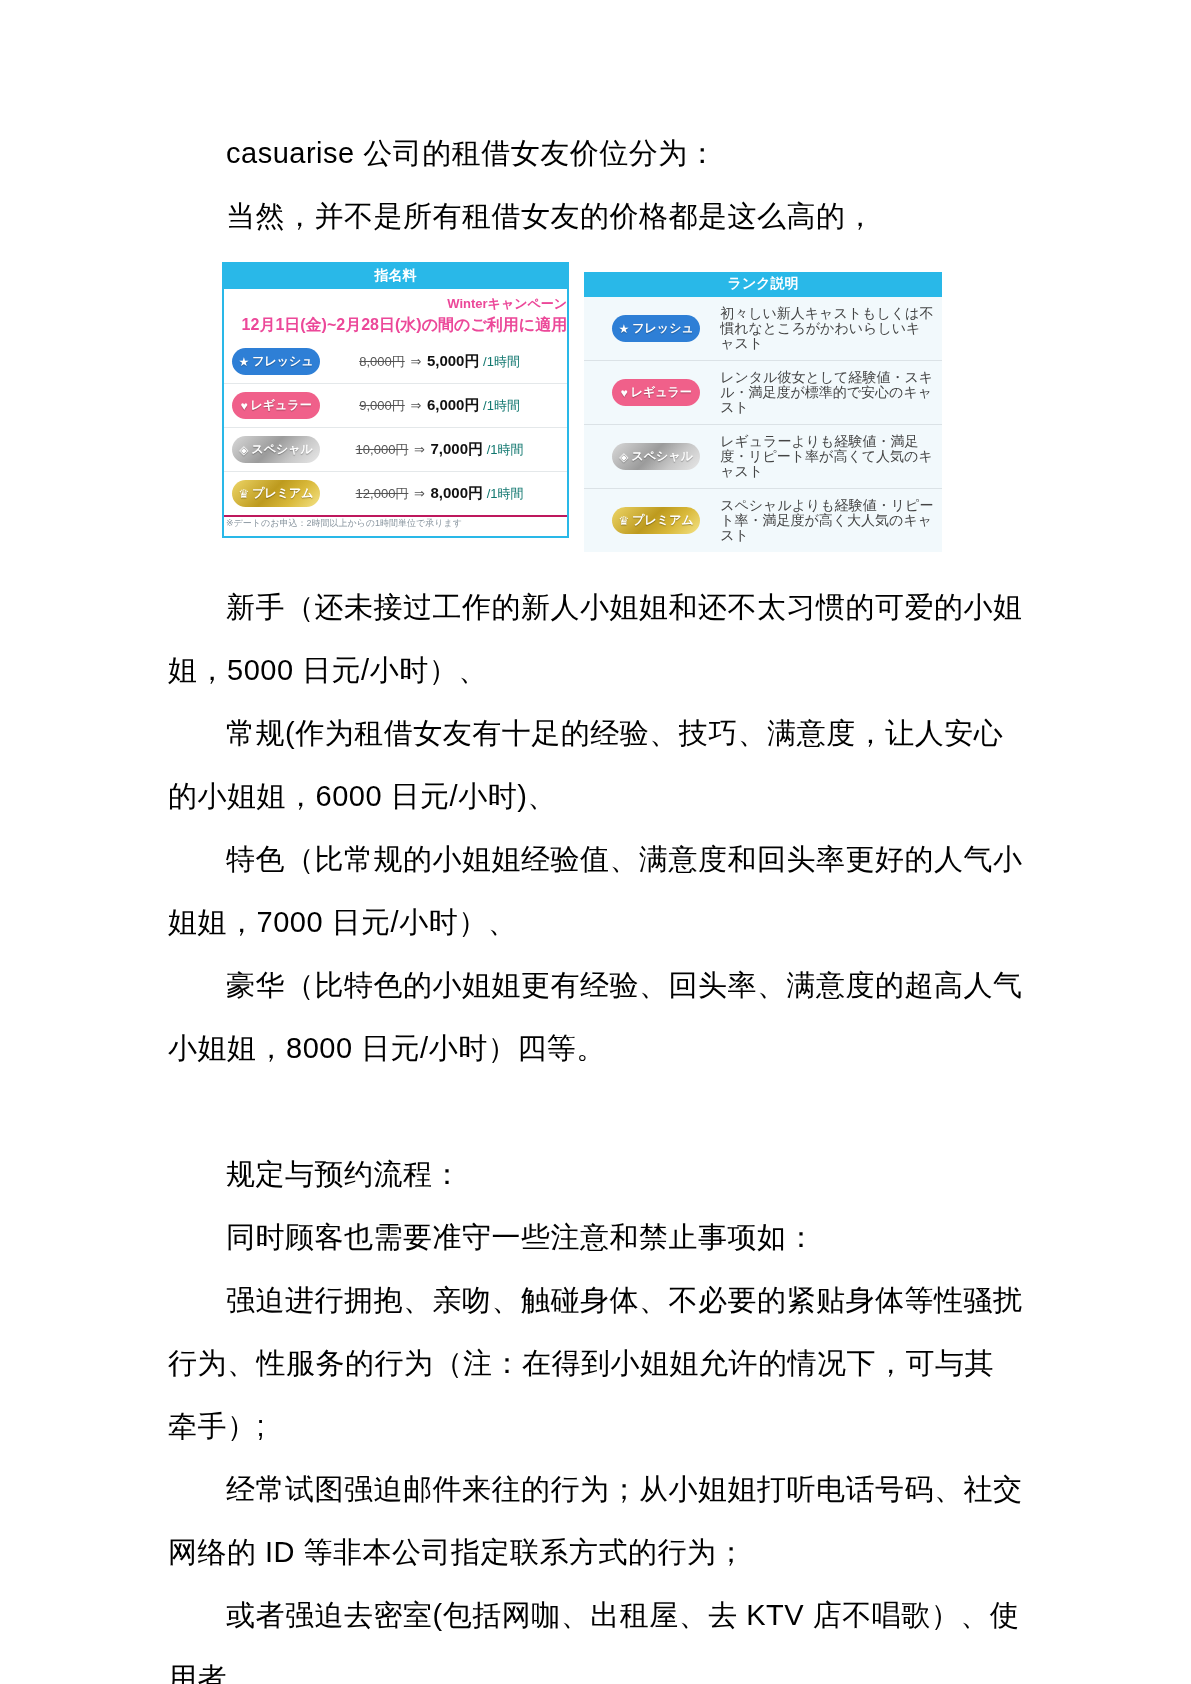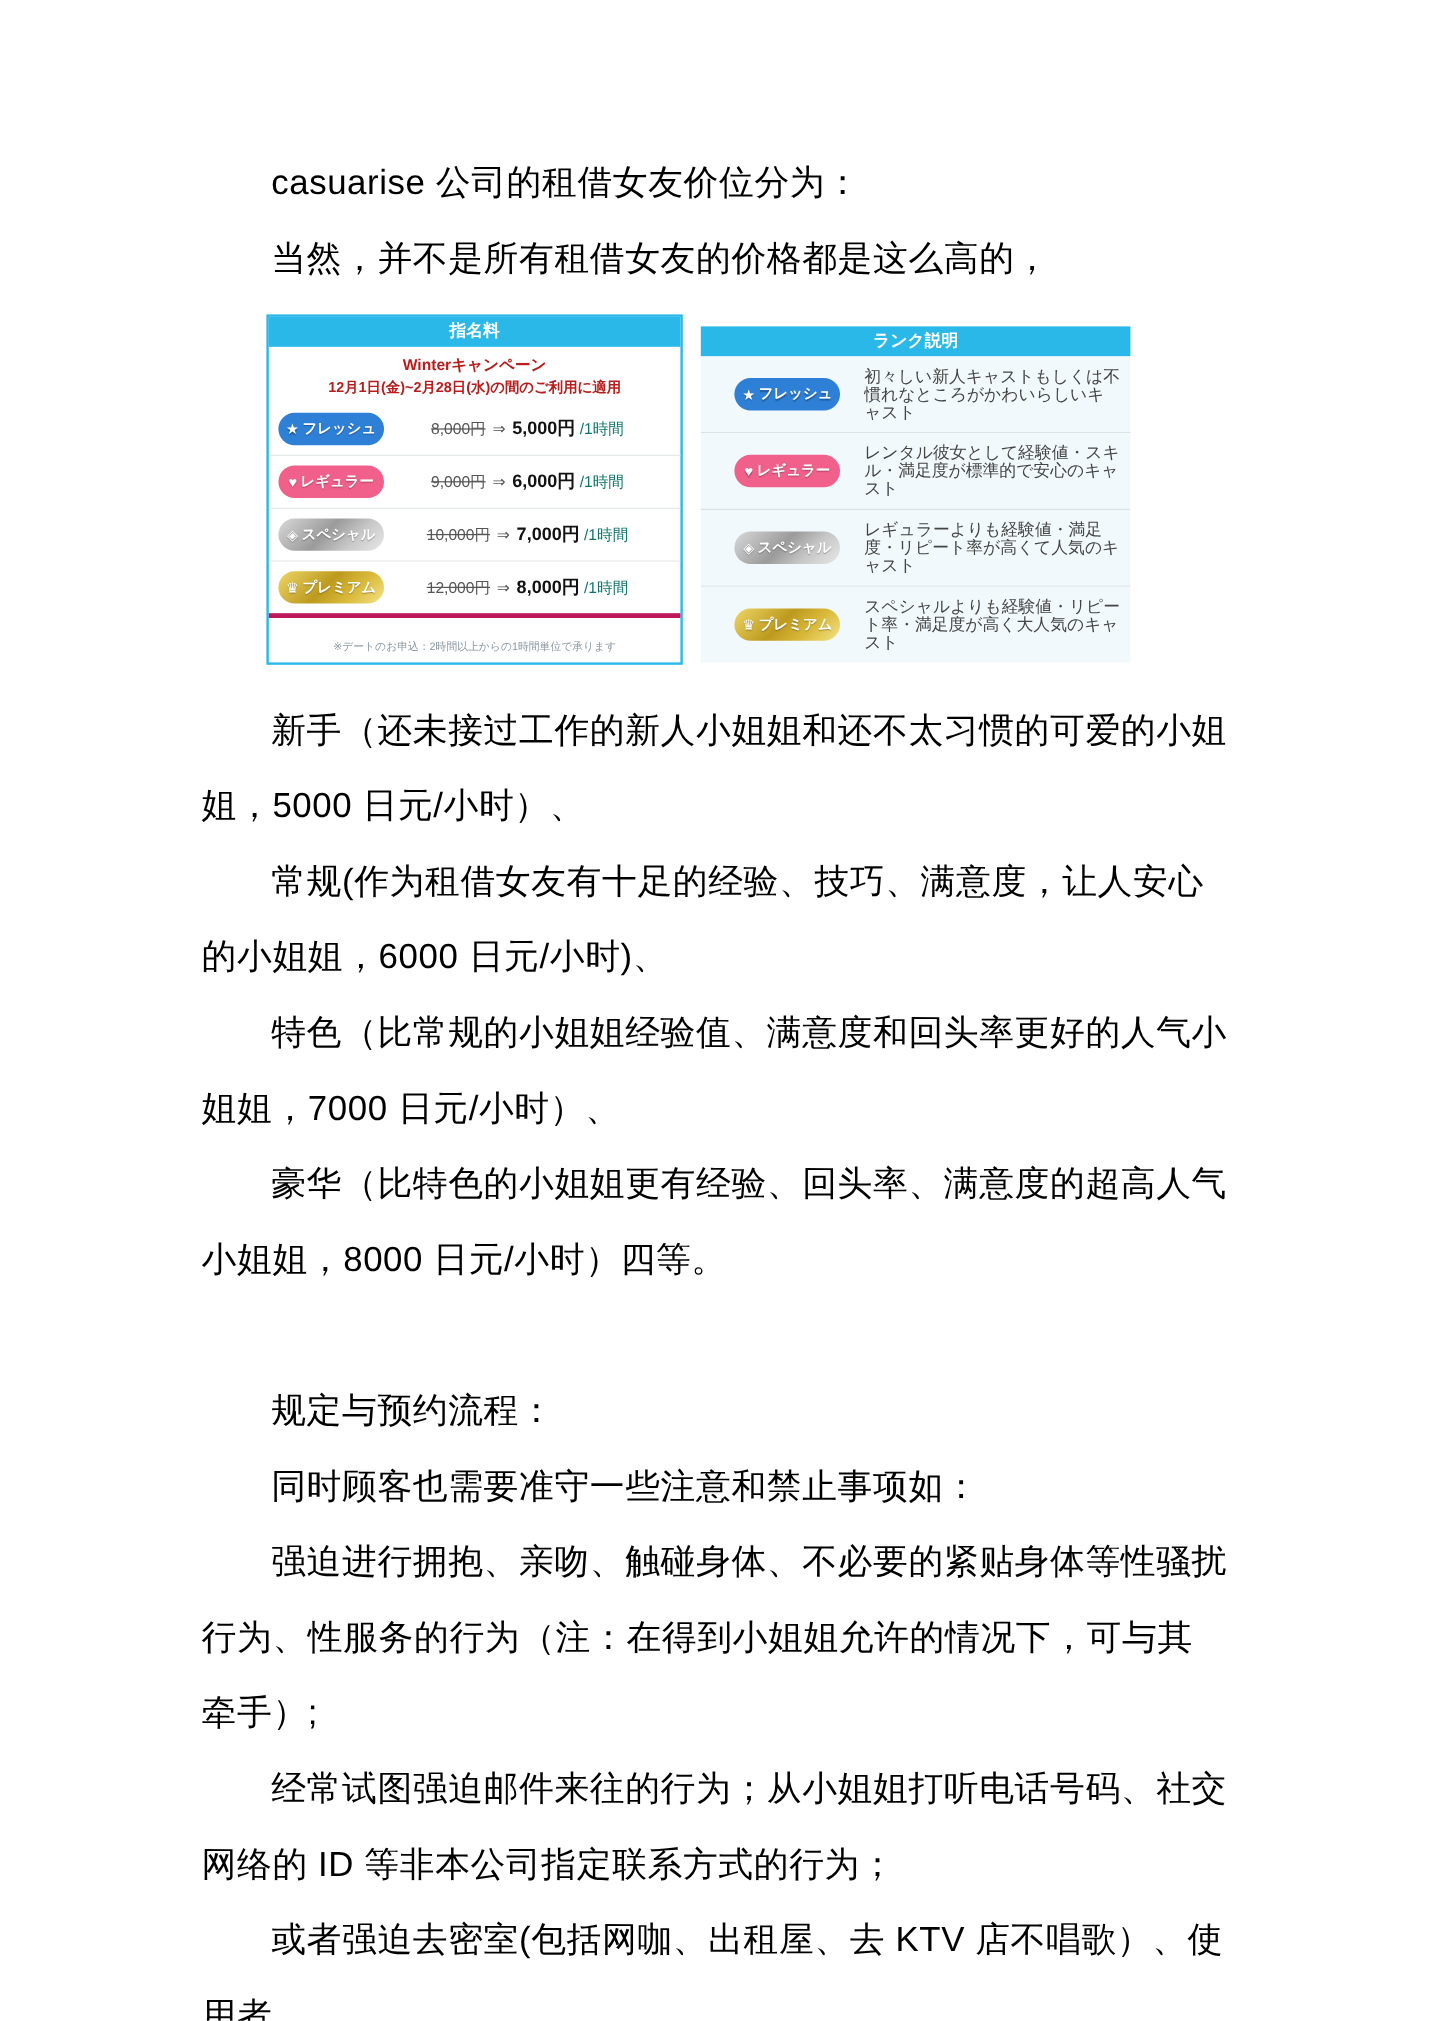--- a/index.html
+++ b/index.html
@@ -42,27 +42,27 @@
   }
   .tbl-header {
     background: #29b8e8;
     color: #fff;
     font-weight: bold;
     font-size: 14px;
     text-align: center;
     padding: 3px 0 4px;
   }
   .campaign {
-    text-align: center;
-    color: #b91c1c;
+    text-align: right;
+    color: #ec4899;
     font-weight: bold;
     padding: 6px 0 4px;
   }
   .campaign-title { font-size: 13px; }
-  .campaign-period { font-size: 12px; margin-top: 2px; }
+  .campaign-period { font-size: 16px; margin-top: 2px; }
   .fee-row {
     display: flex;
     align-items: center;
     padding: 8px 8px;
   }
   .fee-row + .fee-row { border-top: 1px solid #e4e8ea; }
   .badge {
     width: 88px;
     min-width: 88px;
     height: 27px;
@@ -86,25 +86,24 @@
     text-align: center;
     font-size: 13px;
     color: #3a3a3a;
     white-space: nowrap;
   }
   .old-price { text-decoration: line-through; color: #555; }
   .price-arrow { color: #555; padding: 0 2px; }
   .new-price { font-weight: bold; color: #111; font-size: 15px; }
   .price-unit { color: #0f766e; }
   .fee-footnote {
-    border-top: 4px solid #be185d;
+    border-top: 2px solid #be185d;
     color: #8a96a0;
     font-size: 9px;
-    text-align: center;
-    padding: 18px 2px 6px;
+    padding: 0 2px 6px;
   }
 
   
   .rank-table {
     width: 388px;
     margin-top: 10px;
     background: #fff;
   }
   .rank-row {
     display: flex;

